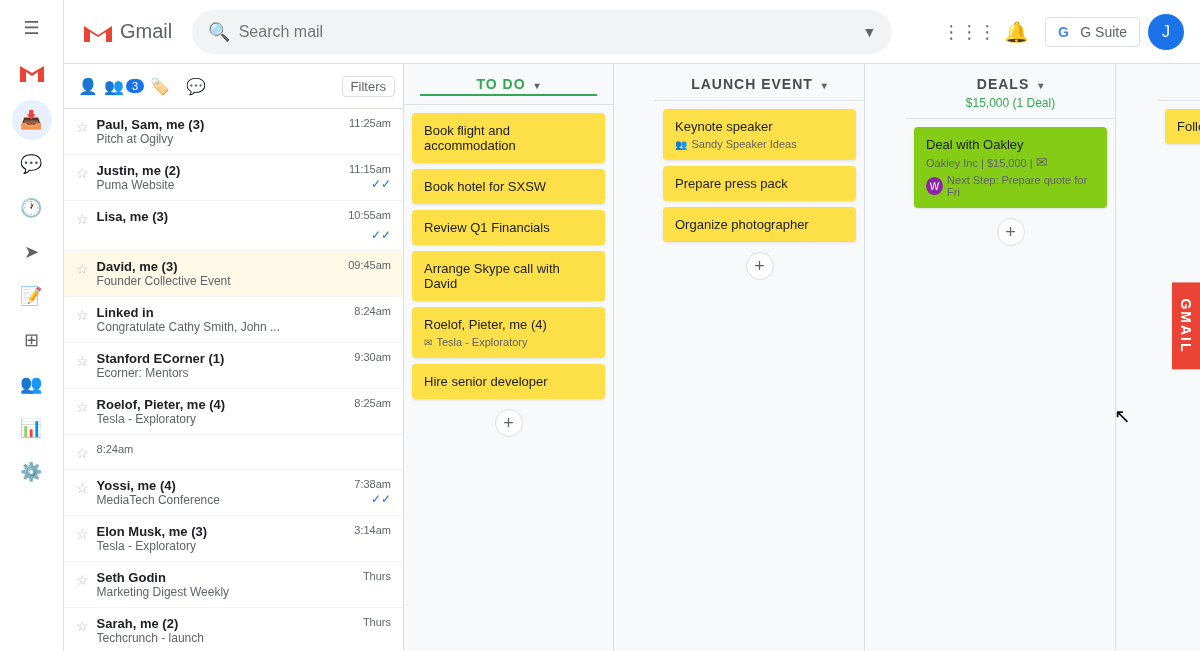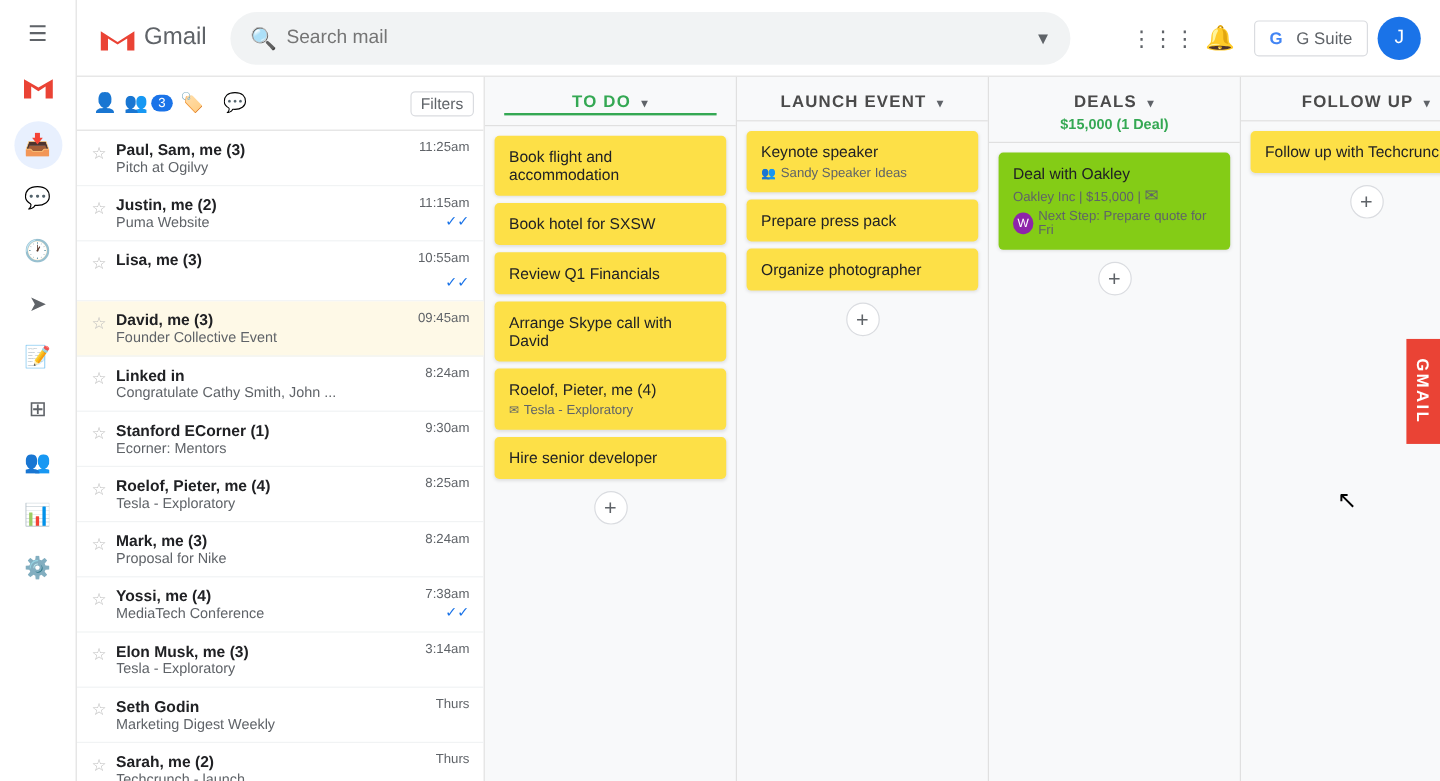--- a/index.html
+++ b/index.html
@@ -171,21 +171,21 @@
     .col-title {
       font-size: 14px;
       font-weight: 600;
       letter-spacing: 1px;
       cursor: pointer;
     }
     .col-title.todo { color: #34a853; border-bottom: 2px solid #34a853; padding-bottom: 2px; }
     .col-title.launch { color: #4a4a4a; }
     .col-title.deals { color: #4a4a4a; }
     .col-title.followup { color: #4a4a4a; }
-    .col-subtitle { font-size: 12px; color: #34a853; margin-top: 4px; font-weight: 700; }
+    .col-subtitle { font-size: 12px; color: #34a853; margin-top: 4px; font-weight: 400; }
     .dropdown-arrow { font-size: 10px; color: #5f6368; margin-left: 4px; }
 
     .col-content { flex: 1; padding: 8px; overflow-y: auto; display: flex; flex-direction: column; gap: 6px; }
 
     .kanban-card {
       background: #fde047;
       border-radius: 4px;
       padding: 10px 12px;
       font-size: 13px;
       color: #202124;
@@ -371,24 +371,20 @@
       <div class="email-sender">Roelof, Pieter, me (4)</div>
       <div class="email-subject">Tesla - Exploratory</div>
     </div>
     <div style="display:flex;flex-direction:column;align-items:flex-end;gap:2px;">
       <span class="email-time">8:25am</span>
 
     </div>
   </div>
           <div class="email-item">
     <span class="star-icon">☆</span>
-    <div class="email-body">
-      <div class="email-sender">Mark, me (3)</div>
-      <div class="email-subject">Proposal for Nike</div>
-    </div>
     <div style="display:flex;flex-direction:column;align-items:flex-end;gap:2px;">
       <span class="email-time">8:24am</span>
 
     </div>
   </div>
           <div class="email-item">
     <span class="star-icon">☆</span>
     <div class="email-body">
       <div class="email-sender">Yossi, me (4)</div>
       <div class="email-subject">MediaTech Conference</div>
@@ -427,21 +423,21 @@
       <div class="email-subject">Techcrunch - launch</div>
     </div>
     <div style="display:flex;flex-direction:column;align-items:flex-end;gap:2px;">
       <span class="email-time">Thurs</span>
 
     </div>
   </div>
         </div>
     </div>
 
-    <div class="kanban-board" id="kanban-board" style="position:relative;">
+    <div class="kanban-board" id="kanban-board" style="position:relative;gap:41px;">
     <div class="kanban-col">
           <div class="col-header">
     <div class="col-title todo">
       TO DO <span class="dropdown-arrow">▾</span>
     </div>
           </div>
           <div class="col-content">
             <div class="kanban-card">
         <div>Book flight and accommodation</div>
 

